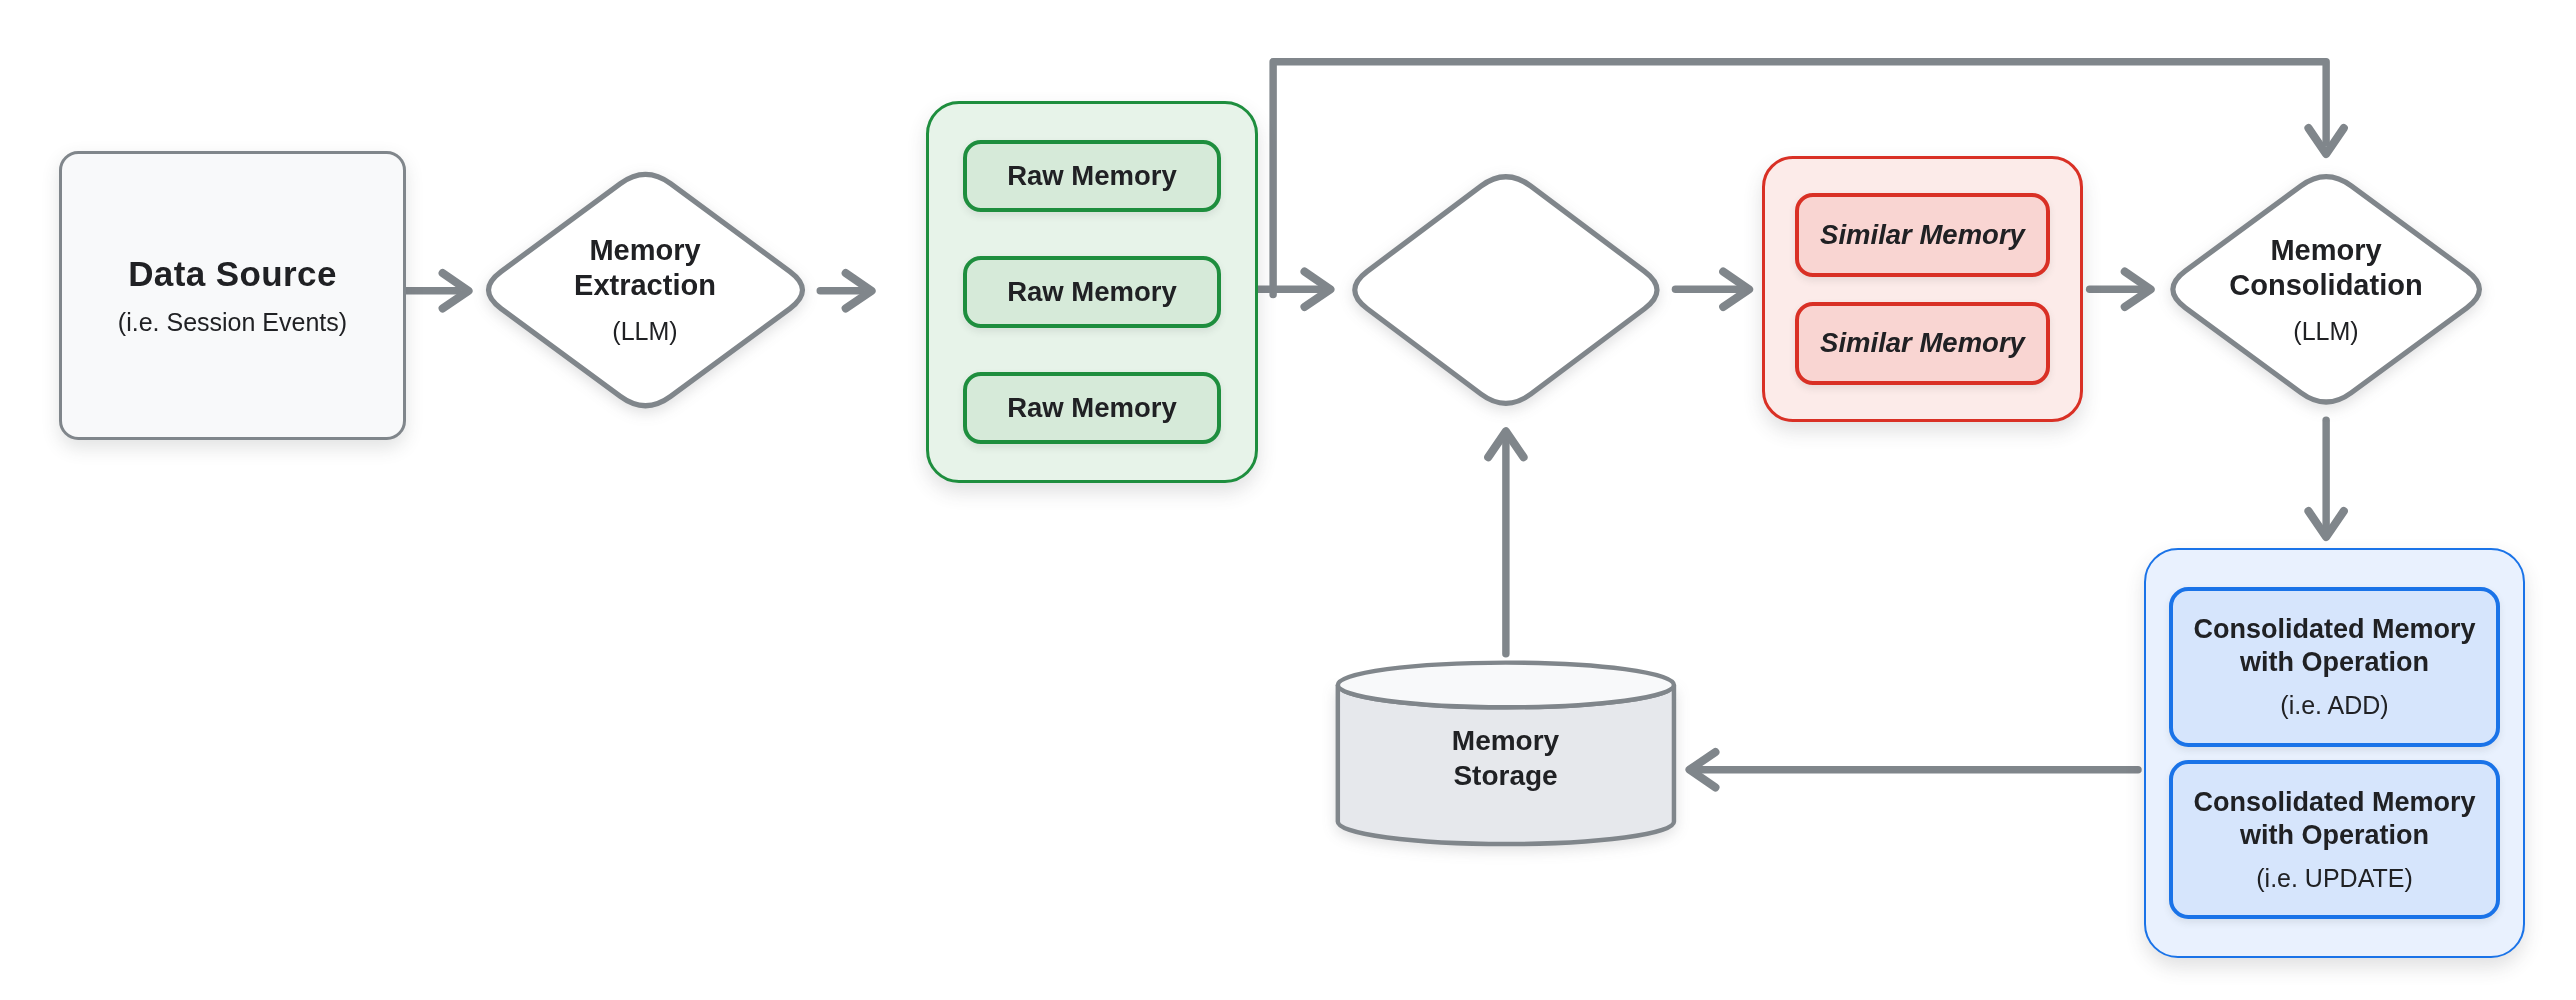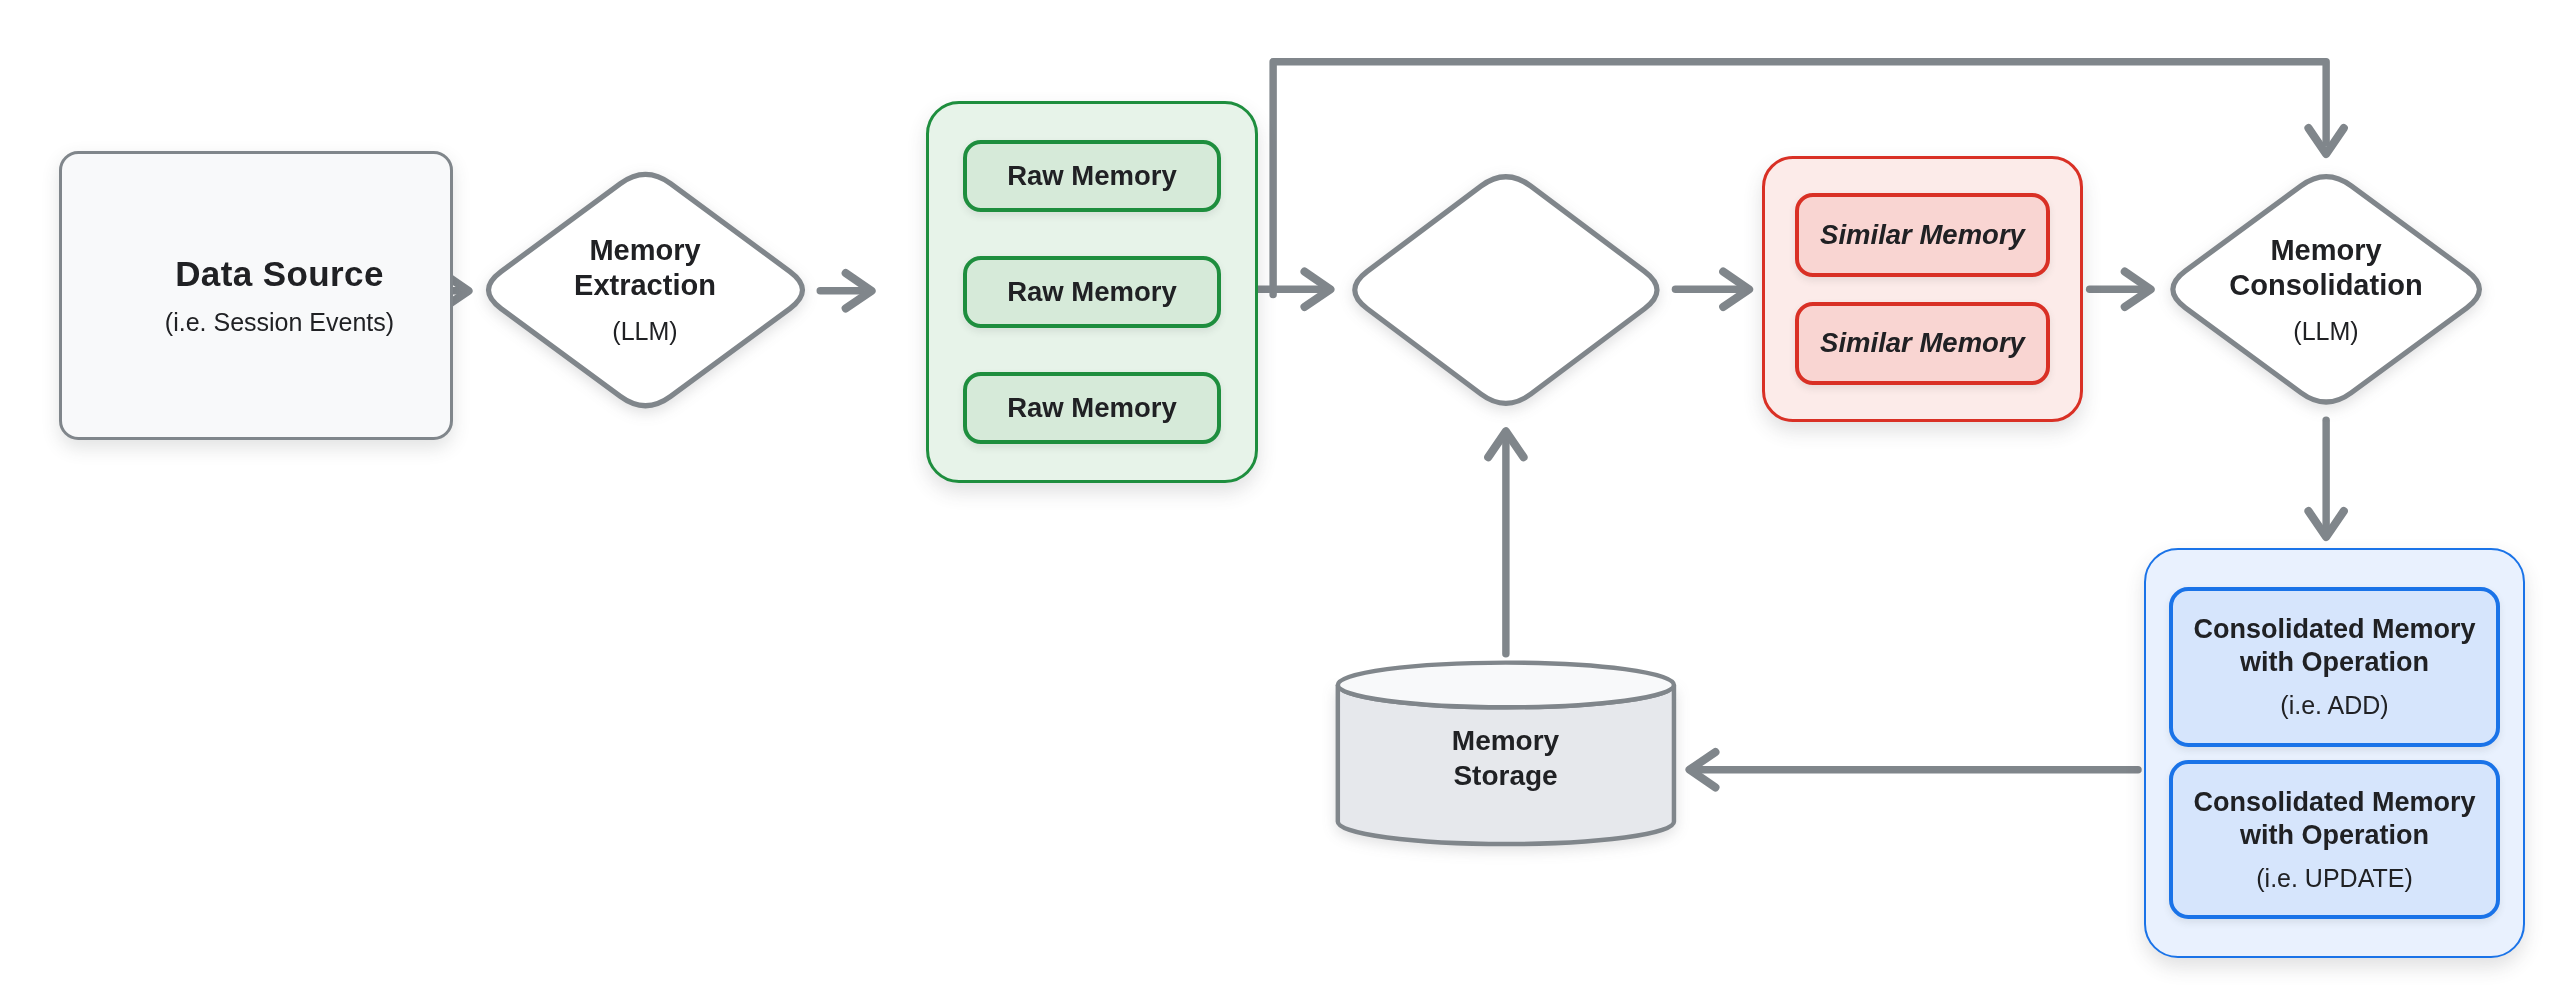--- a/index.html
+++ b/index.html
@@ -76,21 +76,21 @@
       <path d="M 2306.7 1011.3 L 2272 1035 L 2306.7 1058.7" class="chev"></path>
       <path d="M 2025 879 L 2025.0 594.0" class="shaft"></path>
       <path d="M 2048.7 614.7 L 2025 580 L 2001.3 614.7" class="chev"></path>
       <path d="M 901.8 246.9 L 1062.2 365.1 Q 1096.0 390.0 1062.2 414.9 L 901.8 533.1 Q 868.0 558.0 834.2 533.1 L 673.8 414.9 Q 640.0 390.0 673.8 365.1 L 834.2 246.9 Q 868.0 222.0 901.8 246.9 Z" class="diamond"></path>
       <path d="M 2058.6 250.2 L 2211.4 364.8 Q 2245.0 390.0 2211.4 415.2 L 2058.6 529.8 Q 2025.0 555.0 1991.4 529.8 L 1838.6 415.2 Q 1805.0 390.0 1838.6 364.8 L 1991.4 250.2 Q 2025.0 225.0 2058.6 250.2 Z" class="diamond"></path>
       <path d="M 3161.8 249.9 L 3317.2 364.1 Q 3351.0 389.0 3317.2 413.9 L 3161.8 528.1 Q 3128.0 553.0 3094.2 528.1 L 2938.8 413.9 Q 2905.0 389.0 2938.8 364.1 L 3094.2 249.9 Q 3128.0 225.0 3161.8 249.9 Z" class="diamond"></path>
       <path d="M 1799 921 L 1799 1105 A 226 30 0 0 0 2251 1105 L 2251 921 A 226 30 0 0 1 1799 921 Z" class="cyl-body" style="filter:drop-shadow(0 6px 9px rgba(60,64,67,.16))"></path>
       <ellipse cx="2025" cy="921" rx="226" ry="30" class="cyl-top"></ellipse>
     </svg>
 
-  <div class="node card" style="left:59px; top:151px; width:341px; height:283px;padding-left:47px;">
+  <div class="node card" style="left:59px; top:151px; width:341px; height:283px;">
     <div class="t1 label">Data Source</div>
     <div class="t2 label">(i.e. Session Events)</div>
   </div>
 
   <div class="node dlabel" style="left:489px; top:193px; width:312px; height:193px;">
     <div class="t1 label">Memory
 Extraction</div>
     <div class="t2 label">(LLM)</div>
   </div>
 

